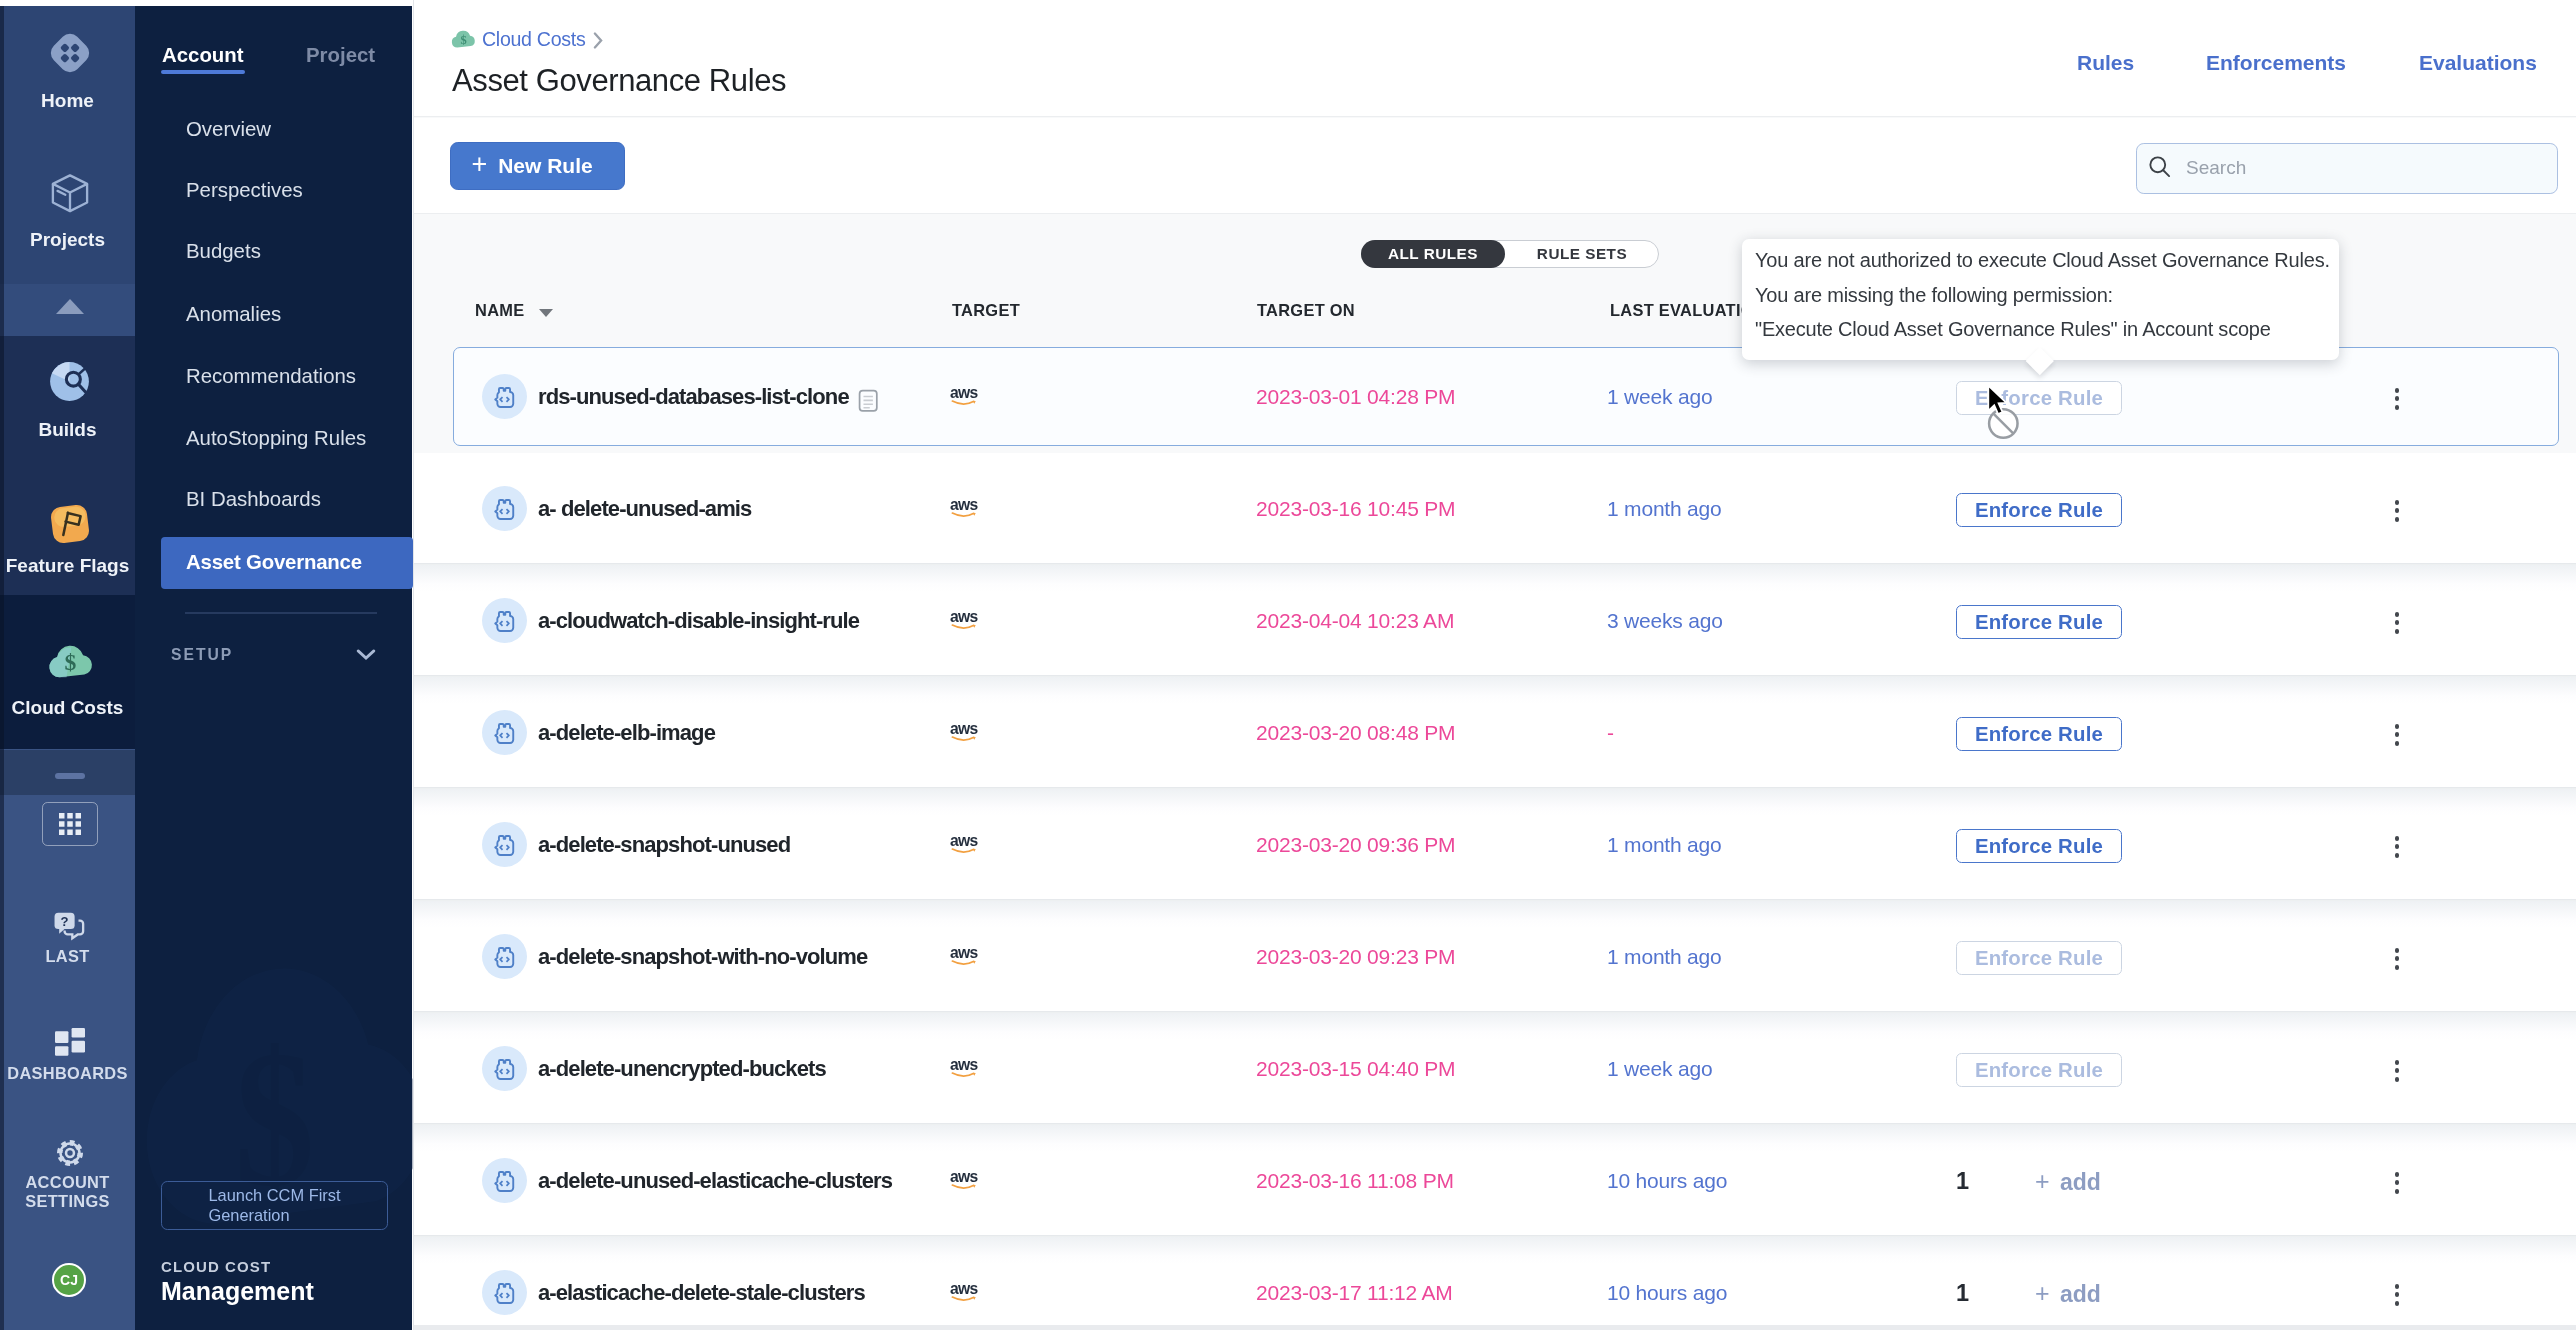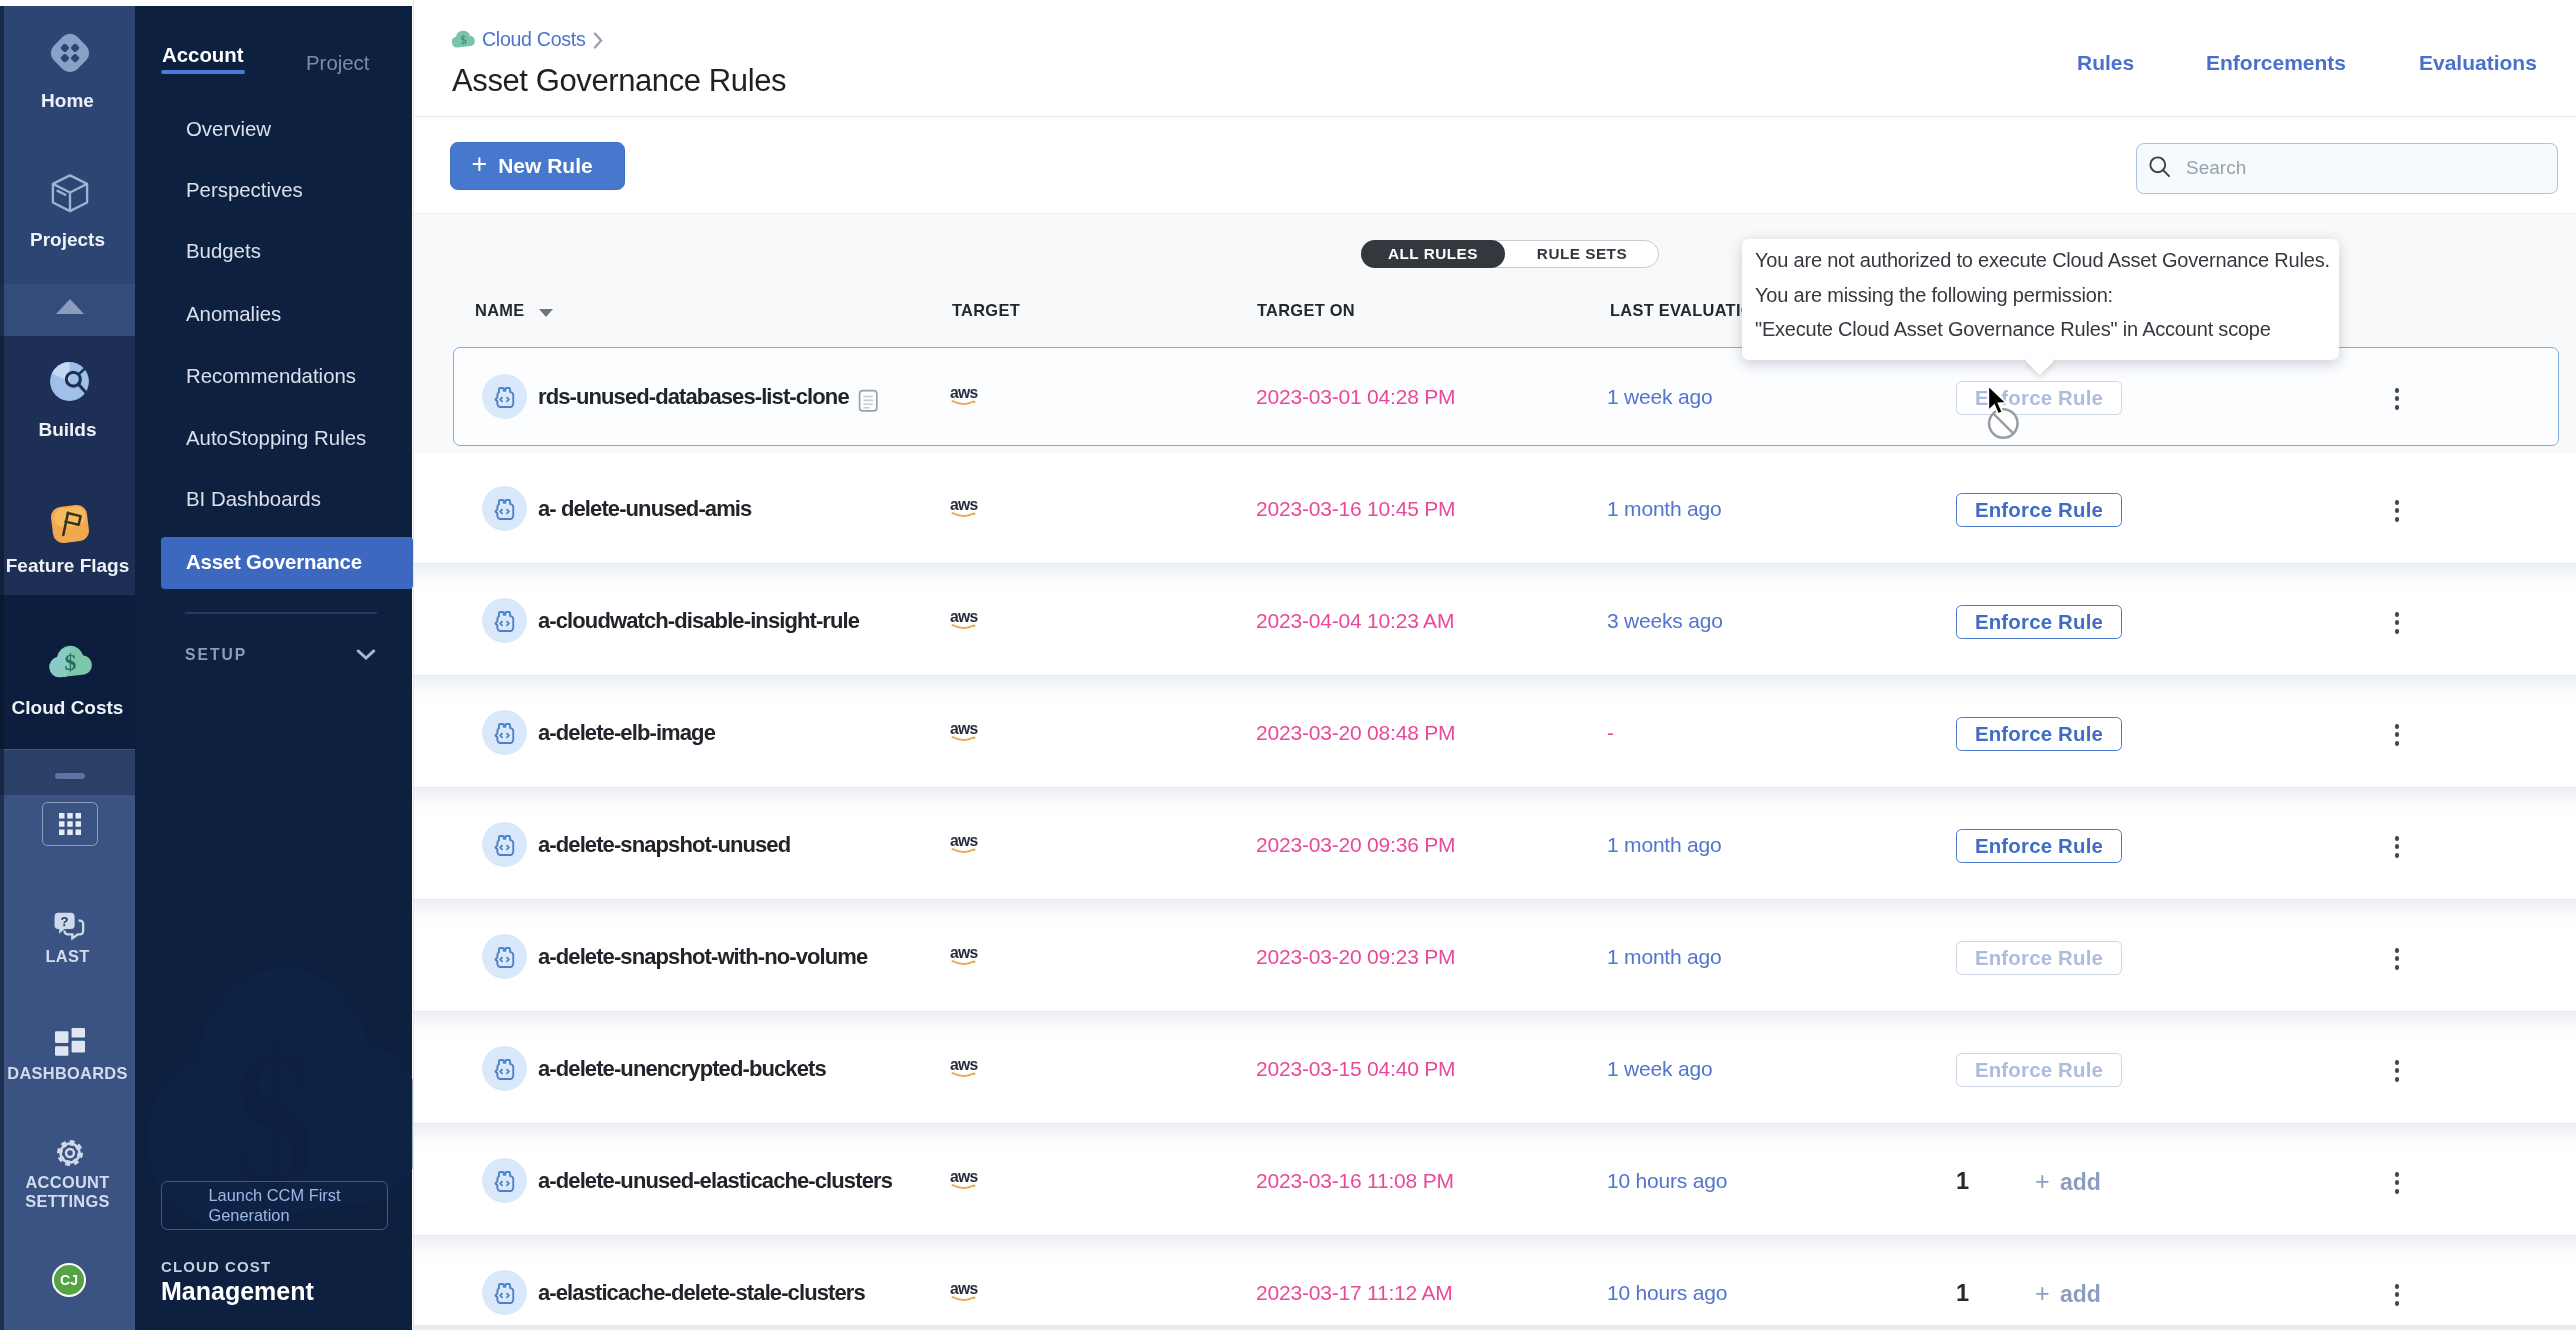--- a/index.html
+++ b/index.html
@@ -99,32 +99,32 @@
 </svg>
 <div class="a railsm" style="left:0;top:1173px;line-height:19px">ACCOUNT<br>SETTINGS</div>
 <div class="a ctr" style="left:52px;top:1263px;width:34px;height:34px;border-radius:50%;background:#55a345;border:2.3px solid #fff;color:#fff;font-size:14px;font-weight:700">CJ</div>
 <div class="a" style="left:135px;top:6.3px;width:277px;height:1324px;background:#0d2040"></div>
 <svg class="a" style="left:137px;top:901px;opacity:.33" width="276" height="430" viewBox="0 0 345 440" preserveAspectRatio="none">
 <path d="M95 330 a85 85 0 0 1 -20 -167 a110 110 0 0 1 214 -16 a82 82 0 0 1 10 160 z" fill="#12294e"></path>
 <text x="172" y="290" text-anchor="middle" font-size="200" font-weight="bold" fill="#0e2344" font-family="Liberation Serif,serif">$</text>
 </svg>
 <div class="a" style="left:162px;top:44px;font-size:20.4px;font-weight:700;color:#fff">Account</div>
 <div class="a" style="left:161px;top:70px;width:84px;height:3.9px;border-radius:2.3px;background:#4e7ad8"></div>
-<div class="a" style="left:306px;top:52px;font-size:20.4px;font-weight:400;color:#7e8ba6">Project</div>
+<div class="a" style="left:306px;top:44px;font-size:20.4px;font-weight:700;color:#7e8ba6">Project</div>
 <div class="a mi" style="top:118px">Overview</div>
 <div class="a mi" style="top:179px">Perspectives</div>
 <div class="a mi" style="top:240px">Budgets</div>
 <div class="a mi" style="top:303px">Anomalies</div>
 <div class="a mi" style="top:365px">Recommendations</div>
 <div class="a mi" style="top:427px">AutoStopping Rules</div>
 <div class="a mi" style="top:488px">BI Dashboards</div>
 <div class="a" style="left:161px;top:537px;width:252px;height:52px;background:#3d68c0;border-radius:3.9px"></div>
 <div class="a" style="left:186px;top:551px;font-size:20.4px;font-weight:600;color:#fff;z-index:2;letter-spacing:-0.2px">Asset Governance</div>
 <div class="a" style="left:185px;top:612px;width:192px;height:1.6px;background:#263a5f"></div>
-<div class="a" style="left:185px;top:646px;font-size:15.7px;font-weight:700;letter-spacing:2px;color:#8d9cb6">SETUP</div>
+<div class="a" style="left:171px;top:646px;font-size:15.7px;font-weight:700;letter-spacing:2px;color:#8d9cb6">SETUP</div>
 <svg class="a" style="left:355px;top:647px" width="22" height="15.7" viewBox="0 0 28 20" fill="none" stroke="#a9b9d4" stroke-width="3.6" stroke-linecap="round">
     <path d="M4 5 l10 9 10-9"></path>
   </svg>
 <div class="a ctr" style="left:161px;top:1181px;width:227px;height:49px;border:1.6px solid #3c5c97;border-radius:6.3px;color:#9db9e8;font-size:16.4px;font-weight:500;text-align:left;line-height:19.6px">Launch CCM First<br>Generation</div>
 <div class="a" style="left:161px;top:1258px;font-size:15px;font-weight:600;letter-spacing:1.1px;color:#c5cedd">CLOUD COST</div>
 <div class="a" style="left:161px;top:1277px;font-size:25px;font-weight:700;color:#fff">Management</div>
 <div class="a" style="left:413px;top:0;width:2163px;height:1331px;background:#f8f9fa;border-left:0.8px solid #e2e5e9"></div>
 <div class="a" style="left:414px;top:0;width:2162px;height:117px;background:#fff;border-bottom:1.6px solid #eceef0"></div>
 <div class="a" style="left:414px;top:118px;width:2162px;height:96px;background:#fff;border-bottom:1.6px solid #eceef0"></div>
 <svg class="a" style="left:450px;top:28px" width="27" height="21" viewBox="0 0 34 27">

